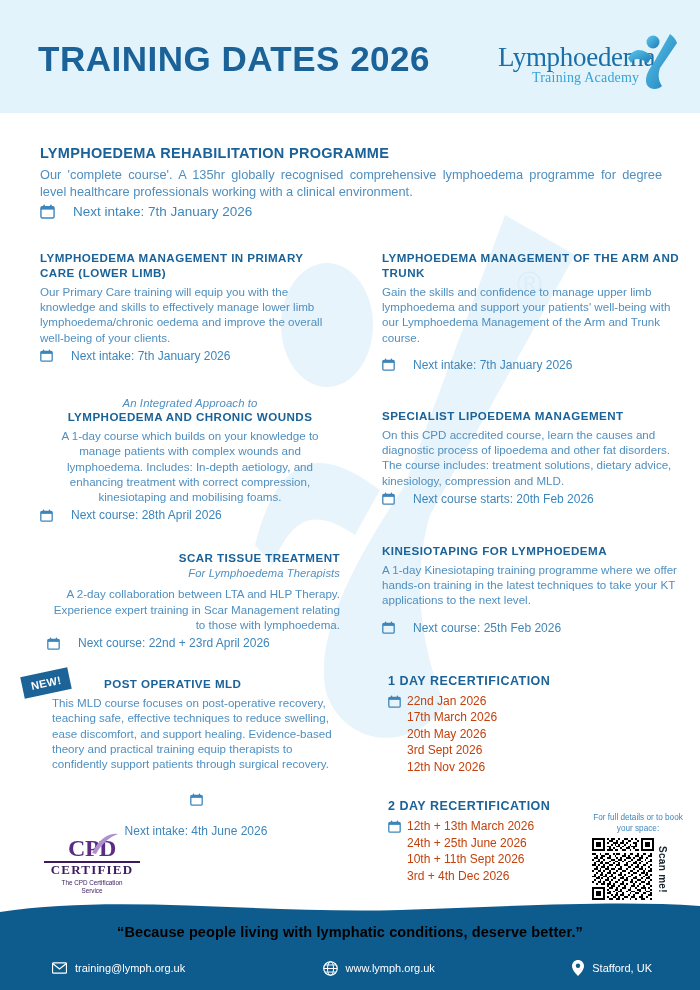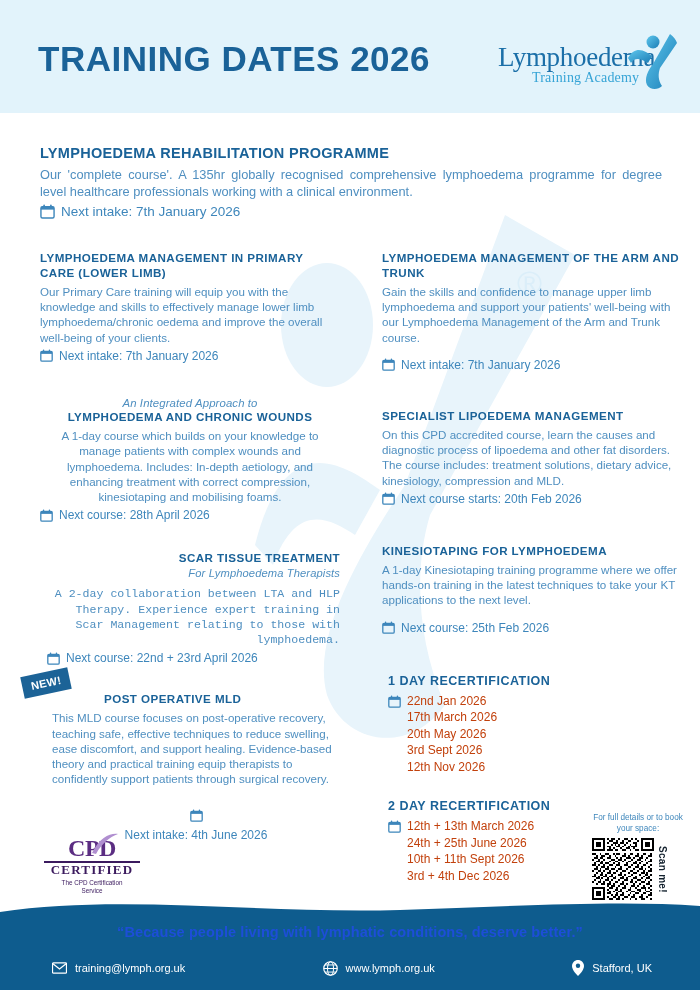--- a/index.html
+++ b/index.html
@@ -67,21 +67,21 @@
     letter-spacing: 0.1px; line-height: 1.25;
   }
   .blk-sub {
     font-size: 11.2px; font-style: italic; color: #4f8fc0;
     letter-spacing: 0.1px; line-height: 1.25;
   }
   .blk-body {
     font-size: 11.6px; line-height: 1.32; color: #4f8fc0; margin-top: 3px;
   }
   .date-row {
-    display: flex; align-items: center; gap: 6px; margin-top: 4px;
+    display: flex; align-items: center; gap: 18px; margin-top: 4px;
   }
   .date-row .cal { flex: 0 0 auto; }
   .date-txt { font-size: 12px; color: #3d86bb; white-space: nowrap; }
   .date-txt.big { font-size: 13.5px; }
 
   .date-list { display: flex; gap: 6px; margin-top: 5px; }
   .date-list .cal { flex: 0 0 auto; margin-top: 2px; }
   .date-list ul { list-style: none; }
   .date-list li { font-size: 12px; color: #c2410c; line-height: 1.38; white-space: nowrap; }
 
@@ -115,21 +115,21 @@
   .qr-scan {
     font-size: 10px; font-weight: 700; color: #13212e;
     writing-mode: vertical-rl; letter-spacing: 0.3px;
   }
 
   
   .footer { position: absolute; left: 0; bottom: 0; width: 700px; height: 92px; z-index: 4; }
   .footer-bg { position: absolute; left: 0; top: 0; width: 700px; height: 92px; }
   .footer-quote {
     position: absolute; left: 0; top: 26px; width: 700px; text-align: center;
-    font-size: 14.5px; font-weight: 700; color: #1d4ed8; letter-spacing: 0.1px;
+    font-size: 14.5px; font-weight: 700; color: #000000; letter-spacing: 0.1px;
   }
   .footer-items {
     position: absolute; left: 52px; top: 62px; width: 600px;
     display: flex; justify-content: space-between; align-items: center;
   }
   .fi { display: flex; align-items: center; gap: 8px; }
   .fi span.t { font-size: 11px; color: #ffffff; }
 </style>
 </head>
 <body>
@@ -208,21 +208,21 @@
             <rect x="3.6" y="0.6" width="1.6" height="3.4" rx="0.7" fill="#3d86bb"></rect>
             <rect x="10.8" y="0.6" width="1.6" height="3.4" rx="0.7" fill="#3d86bb"></rect>
           </svg>
           <span class="date-txt">Next course: 28th April 2026</span>
         </div>
       </div>
 
       <div class="block" style="margin-top:29px; margin-left:7px;text-align:right;">
         <div class="blk-title">SCAR TISSUE TREATMENT</div>
         <div class="blk-sub">For Lymphoedema Therapists</div>
-        <div class="blk-body" style="margin-top:6px;font-family:Liberation Mono, monospace;">A 2-day collaboration between LTA and HLP Therapy. Experience expert training in Scar Management relating to those with lymphoedema.</div>
+        <div class="blk-body" style="margin-top:6px;">A 2-day collaboration between LTA and HLP Therapy. Experience expert training in Scar Management relating to those with lymphoedema.</div>
         <div class="date-row">
           <svg class="cal" width="13" height="13" viewBox="0 0 16 16">
             <rect x="1" y="3" width="14" height="12" rx="1.6" fill="none" stroke="#3d86bb" stroke-width="1.6"></rect>
             <rect x="1" y="3" width="14" height="3" fill="#3d86bb"></rect>
             <rect x="3.6" y="0.6" width="1.6" height="3.4" rx="0.7" fill="#3d86bb"></rect>
             <rect x="10.8" y="0.6" width="1.6" height="3.4" rx="0.7" fill="#3d86bb"></rect>
           </svg>
           <span class="date-txt">Next course: 22nd + 23rd April 2026</span>
         </div>
       </div>

